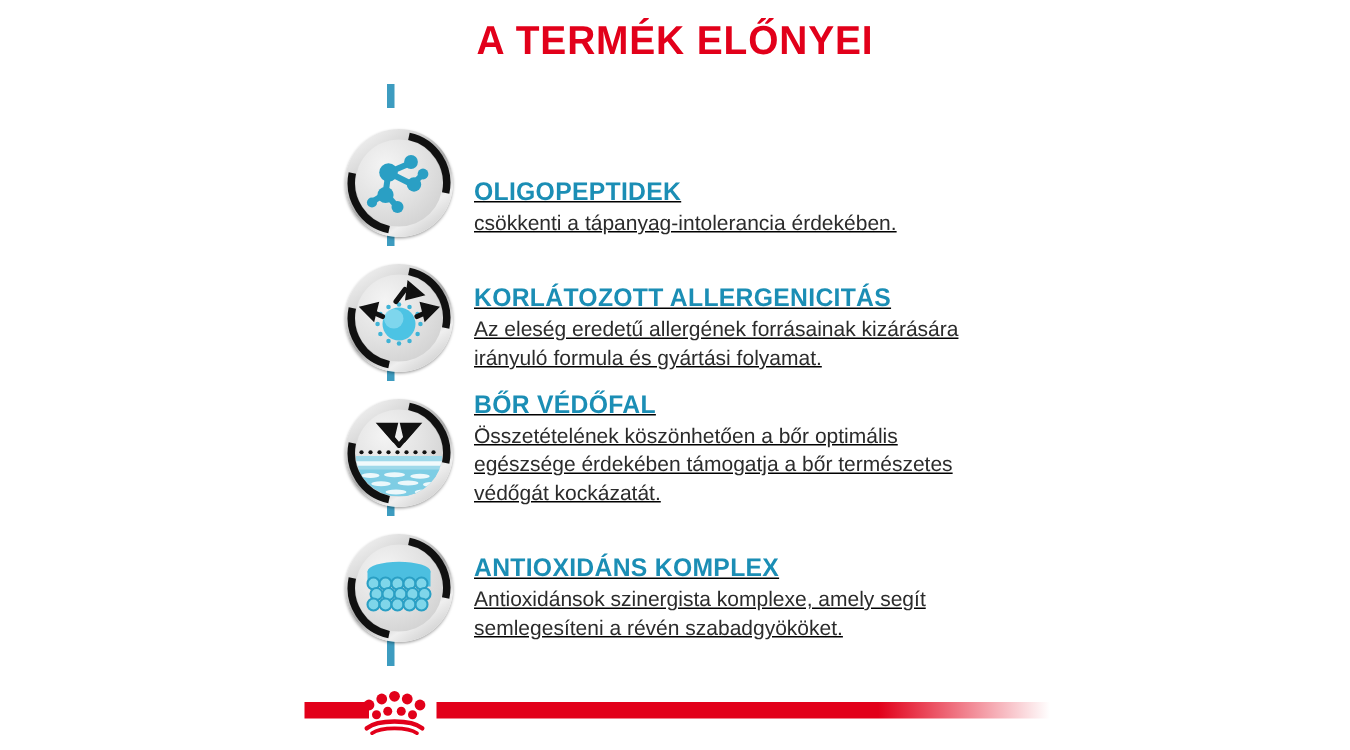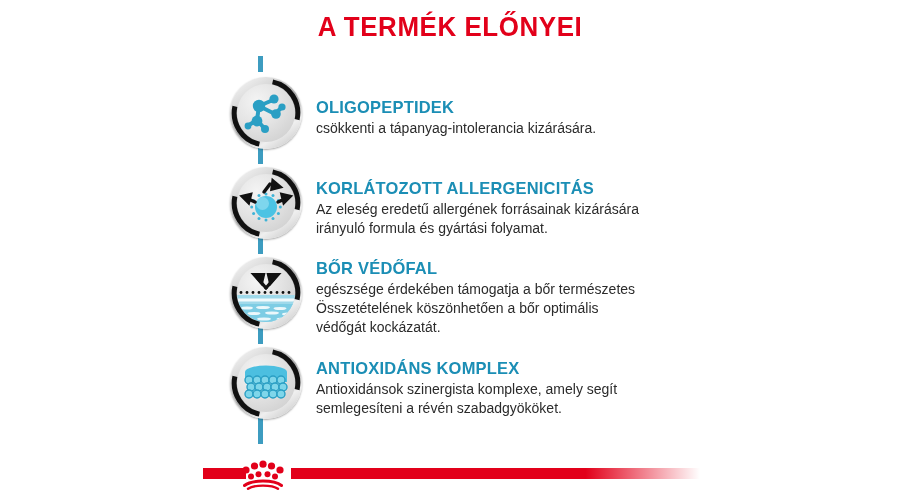--- a/index.html
+++ b/index.html
@@ -34,22 +34,23 @@
   
   .benefits {
     position: absolute;
     top: 68px;
     left: 0;
     width: 900px;
   }
   .benefit-row {
     position: relative;
     display: flex;
-    align-items: center;
+    align-items: flex-end;
     height: 90px;
+    text-decoration: underline;
   }
   .icon-cell {
     position: relative;
     width: 302px;
     display: flex;
     justify-content: flex-end;
     flex: 0 0 auto;
   }
   .text-cell {
     flex: 1 1 auto;
@@ -170,21 +171,21 @@
         </div>
         <svg class="icon-svg" width="72" height="72" viewBox="0 0 72 72">
           <path d="M36 4.2 A31.8 31.8 0 0 1 67.8 36" stroke="#111" stroke-width="5" fill="none" stroke-linecap="butt" transform="rotate(12 36 36)"></path>
           <path d="M36 67.8 A31.8 31.8 0 0 1 4.2 36" stroke="#111" stroke-width="5" fill="none" stroke-linecap="butt" transform="rotate(12 36 36)"></path>
         </svg>
       </div>
     </div>
     <div class="text-cell">
       <div class="benefit-heading">OLIGOPEPTIDEK</div>
       <div class="benefit-body">
-        <span>csökkenti a tápanyag-intolerancia kizárására.</span>
+        <span>csökkenti a tápanyag-intolerancia érdekében.</span>
       </div>
     </div>
   </div>
 
   <div class="benefit-row">
     <div class="icon-cell">
       <div class="icon-badge">
         <div class="icon-inner">
           <svg class="icon-svg" width="58" height="58" viewBox="0 0 58 58">
             <g fill="#3fb3d6">
@@ -268,22 +269,22 @@
         </div>
         <svg class="icon-svg" width="72" height="72" viewBox="0 0 72 72">
           <path d="M36 4.2 A31.8 31.8 0 0 1 67.8 36" stroke="#111" stroke-width="5" fill="none" transform="rotate(12 36 36)"></path>
           <path d="M36 67.8 A31.8 31.8 0 0 1 4.2 36" stroke="#111" stroke-width="5" fill="none" transform="rotate(12 36 36)"></path>
         </svg>
       </div>
     </div>
     <div class="text-cell">
       <div class="benefit-heading">BŐR VÉDŐFAL</div>
       <div class="benefit-body">
+        <span>Összetételének köszönhetően a bőr optimális</span>
         <span>egészsége érdekében támogatja a bőr természetes</span>
-        <span>Összetételének köszönhetően a bőr optimális</span>
         <span>védőgát kockázatát.</span>
       </div>
     </div>
   </div>
 
   <div class="benefit-row">
     <div class="icon-cell">
       <div class="icon-badge">
         <div class="icon-inner">
           <svg class="icon-svg" width="58" height="58" viewBox="0 0 58 58">

